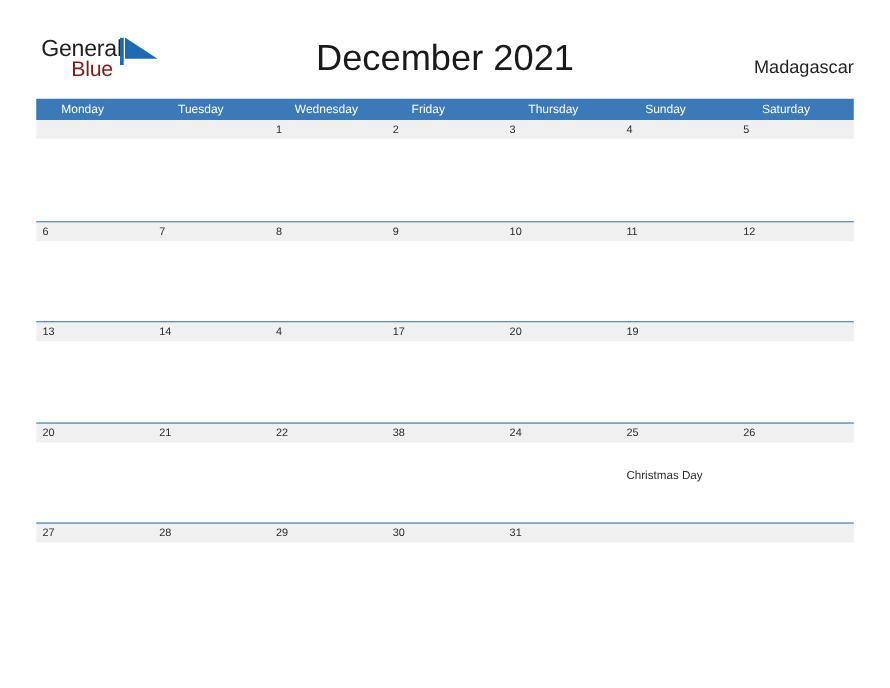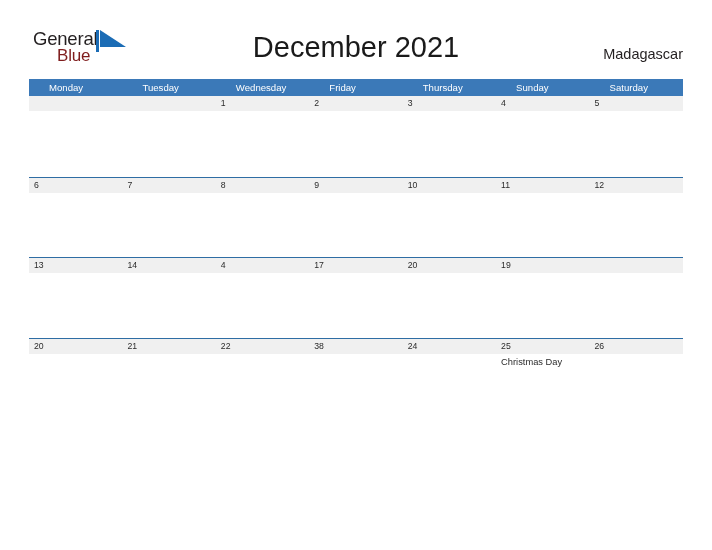--- a/index.html
+++ b/index.html
@@ -148,21 +148,21 @@
   }
   .day-num {
     font-size: 8.7px;
     color: #2b2b2b;
     line-height: 11px;
     height: 11px;
     display: block;
   }
   .day-event {
     display: block;
-    margin-top: 4px;
+    margin-top: 22px;
     font-size: 9.3px;
     color: #2b2b2b;
     line-height: 12px;
     white-space: nowrap;
   }
   .day-cell.empty .day-num { visibility: hidden; }
 </style>
 </head>
 <body>
 
@@ -296,15 +296,41 @@
         <div class="day-cell">
           <span class="day-num">25</span>
           <span class="day-event">Christmas Day</span>
         </div>
         <div class="day-cell">
             <span class="day-num">26</span>
           </div>
       </div>
     </div>
 
+    <div class="week-row">
+      <div class="band"></div>
+      <div class="week-cells">
+        <div class="day-cell">
+            <span class="day-num">27</span>
+          </div>
+        <div class="day-cell">
+            <span class="day-num">28</span>
+          </div>
+        <div class="day-cell">
+            <span class="day-num">29</span>
+          </div>
+        <div class="day-cell">
+            <span class="day-num">30</span>
+          </div>
+        <div class="day-cell">
+            <span class="day-num">31</span>
+          </div>
+        <div class="day-cell empty">
+            <span class="day-num"></span>
+          </div>
+        <div class="day-cell empty">
+            <span class="day-num"></span>
+          </div>
+      </div>
+    </div>
 
   </div>
 </div>
 
 </body></html>

